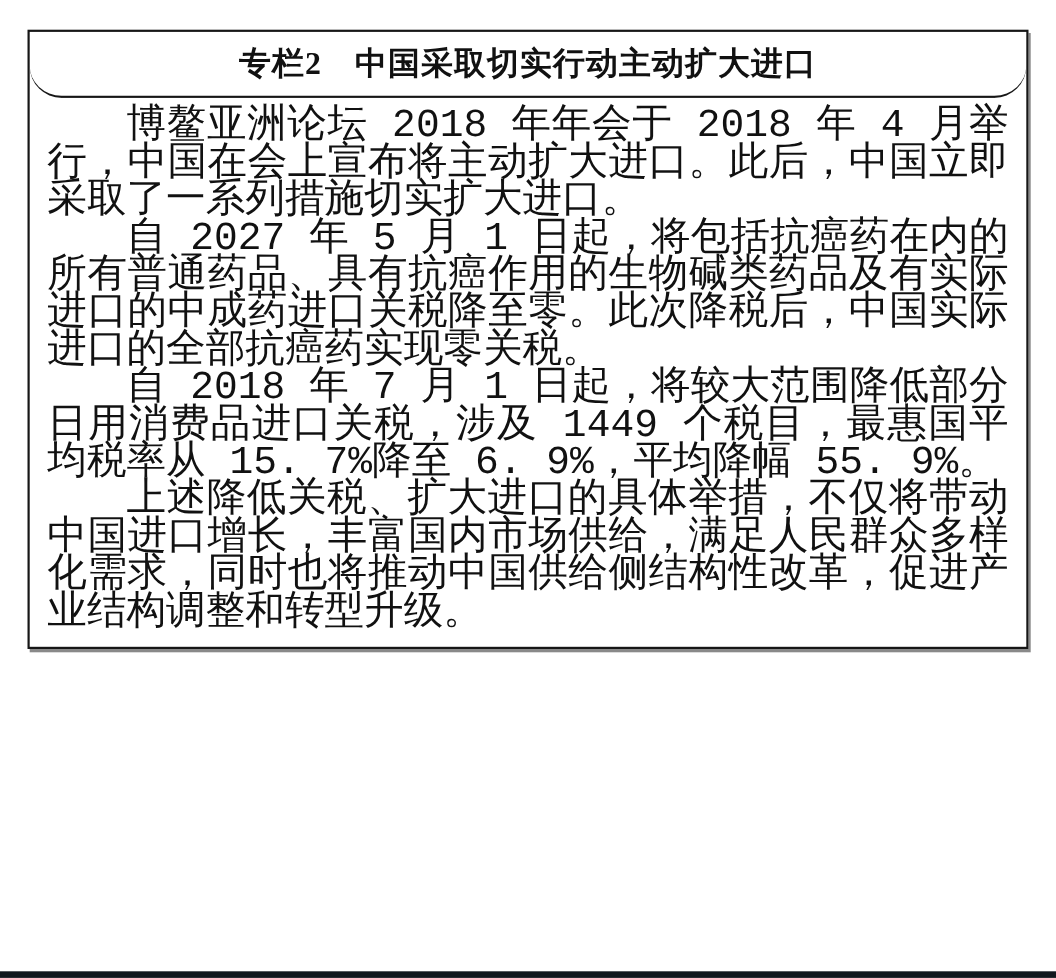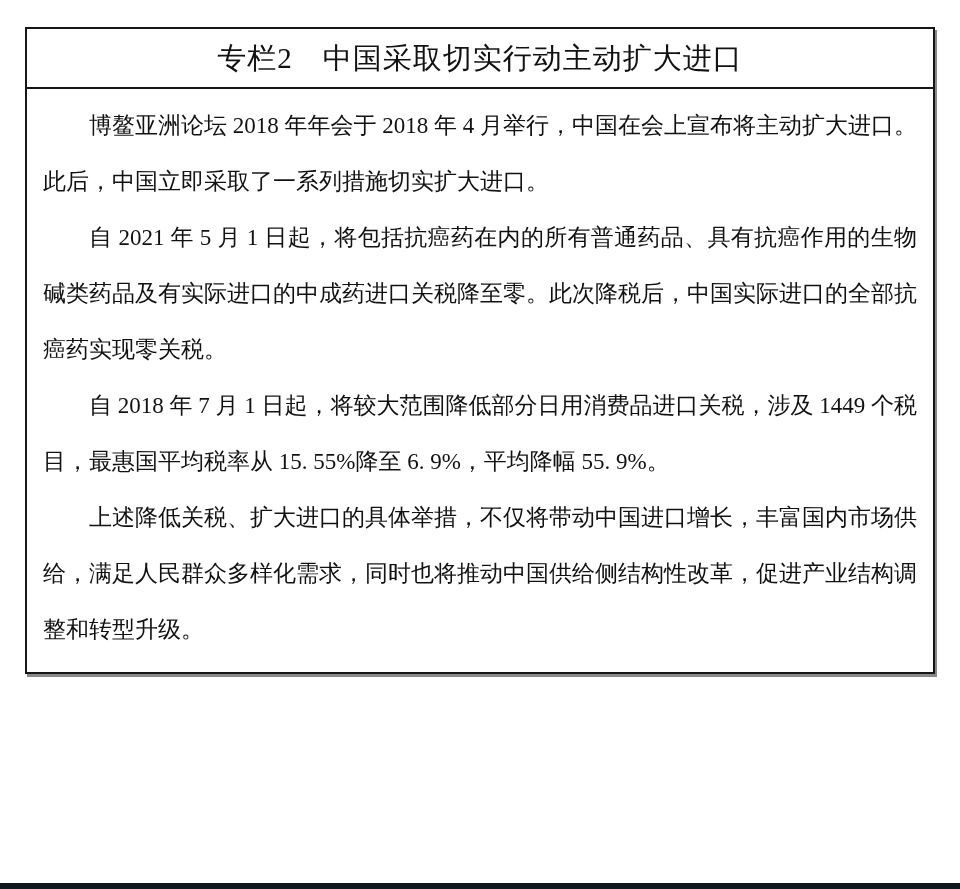--- a/index.html
+++ b/index.html
@@ -24,56 +24,58 @@
     width: 906px;
     border: 2px solid #161616;
     background: #ffffff;
     box-shadow: 2px 3px 0 rgba(40,40,40,0.55);
   }
   .panel-title {
     height: 58px;
     line-height: 58px;
     border-bottom: 2px solid #161616;
     text-align: center;
-    font-weight: normal;
+    font-weight: bold;
     font-size: 29px;
     color: #111111;
     letter-spacing: 1px;
     white-space: nowrap;
+    border-radius: 29px;
   }
   .panel-body {
     padding: 9px 16px 14px 16px;
   }
   .panel-body p {
     margin: 0;
-    font-size: 23px;
-    line-height: 56px;
+    font-size: 36px;
+    line-height: 34px;
     color: #111111;
     text-align: justify;
     text-indent: 2em;
+    font-family: Liberation Mono, monospace;
   }
   .bottom-rule {
     position: absolute;
     left: 0;
     bottom: 0;
     width: 960px;
     height: 6px;
     background: #10181e;
   }
 </style>
 </head>
 <body>
 
 <div class="page">
 
   <div class="panel">
     <div class="panel-title">专栏2　中国采取切实行动主动扩大进口</div>
     <div class="panel-body">
       <p>博鳌亚洲论坛 2018 年年会于 2018 年 4 月举行，中国在会上宣布将主动扩大进口。此后，中国立即采取了一系列措施切实扩大进口。</p>
-      <p>自 2021 年 5 月 1 日起，将包括抗癌药在内的所有普通药品、具有抗癌作用的生物碱类药品及有实际进口的中成药进口关税降至零。此次降税后，中国实际进口的全部抗癌药实现零关税。</p>
-      <p>自 2018 年 7 月 1 日起，将较大范围降低部分日用消费品进口关税，涉及 1449 个税目，最惠国平均税率从 15. 55%降至 6. 9%，平均降幅 55. 9%。</p>
+      <p>自 2027 年 5 月 1 日起，将包括抗癌药在内的所有普通药品、具有抗癌作用的生物碱类药品及有实际进口的中成药进口关税降至零。此次降税后，中国实际进口的全部抗癌药实现零关税。</p>
+      <p>自 2018 年 7 月 1 日起，将较大范围降低部分日用消费品进口关税，涉及 1449 个税目，最惠国平均税率从 15. 7%降至 6. 9%，平均降幅 55. 9%。</p>
       <p>上述降低关税、扩大进口的具体举措，不仅将带动中国进口增长，丰富国内市场供给，满足人民群众多样化需求，同时也将推动中国供给侧结构性改革，促进产业结构调整和转型升级。</p>
     </div>
   </div>
 
   <div class="bottom-rule"></div>
 
 </div>
 
 </body></html>

